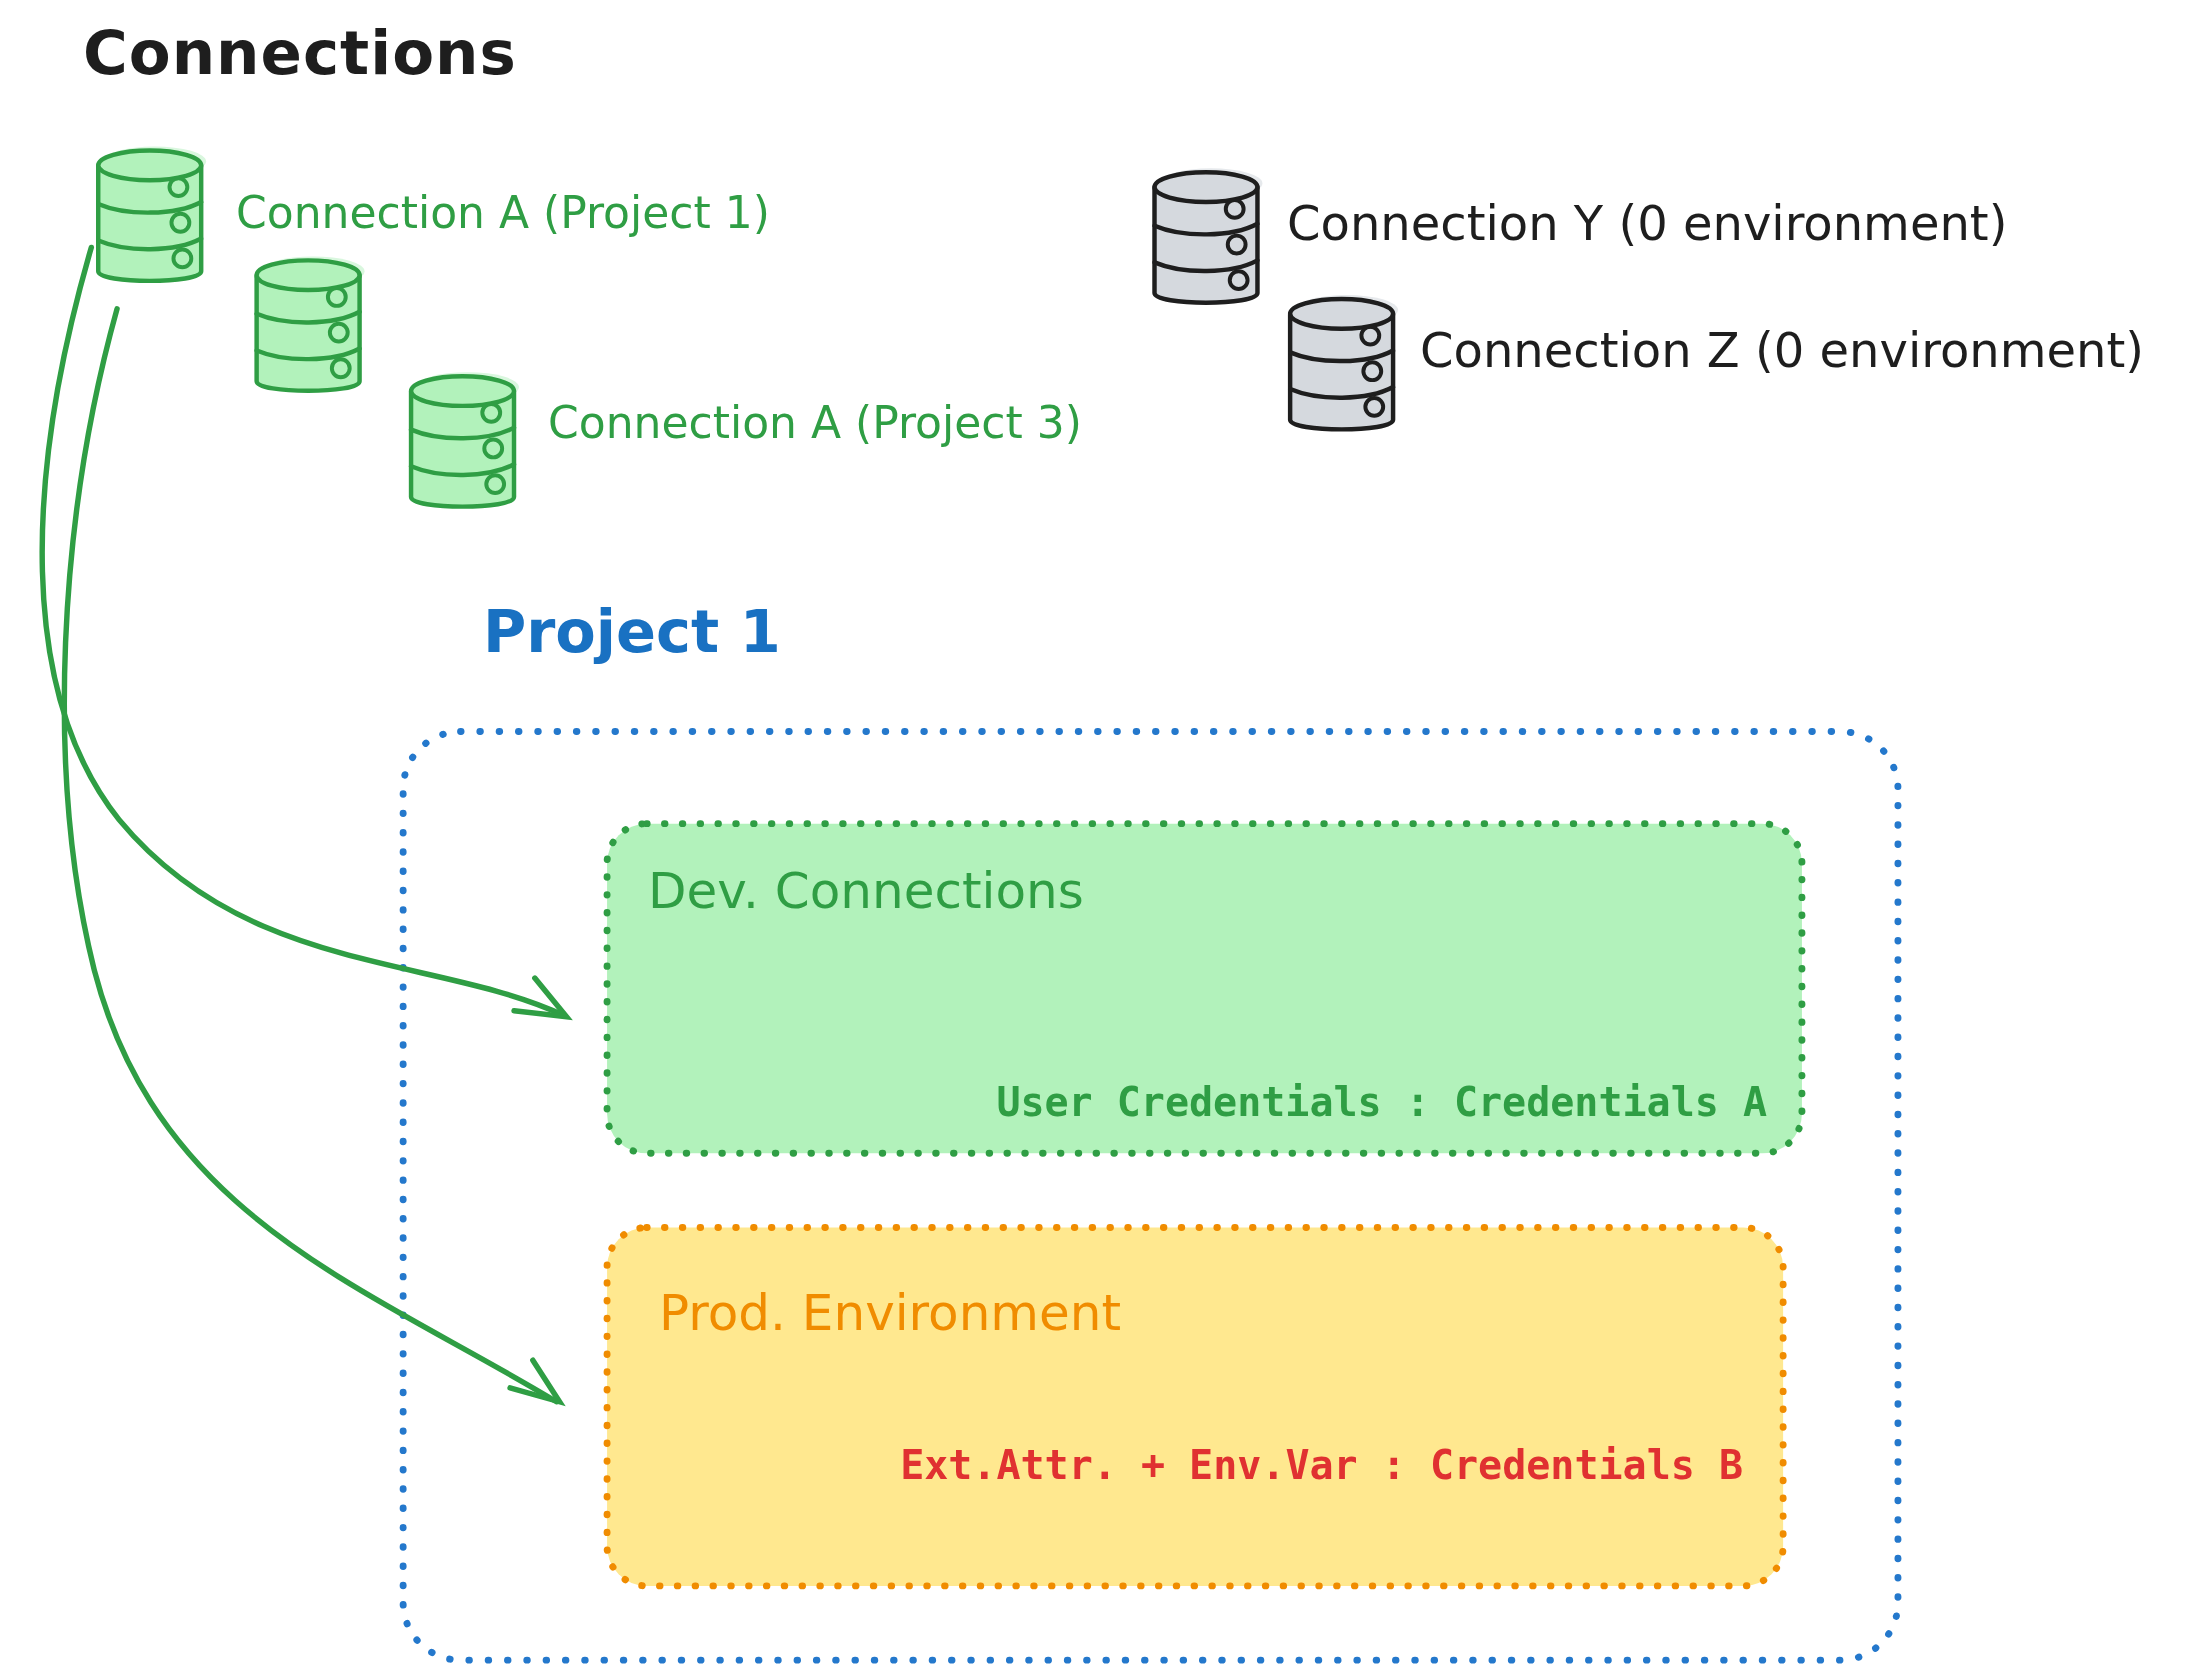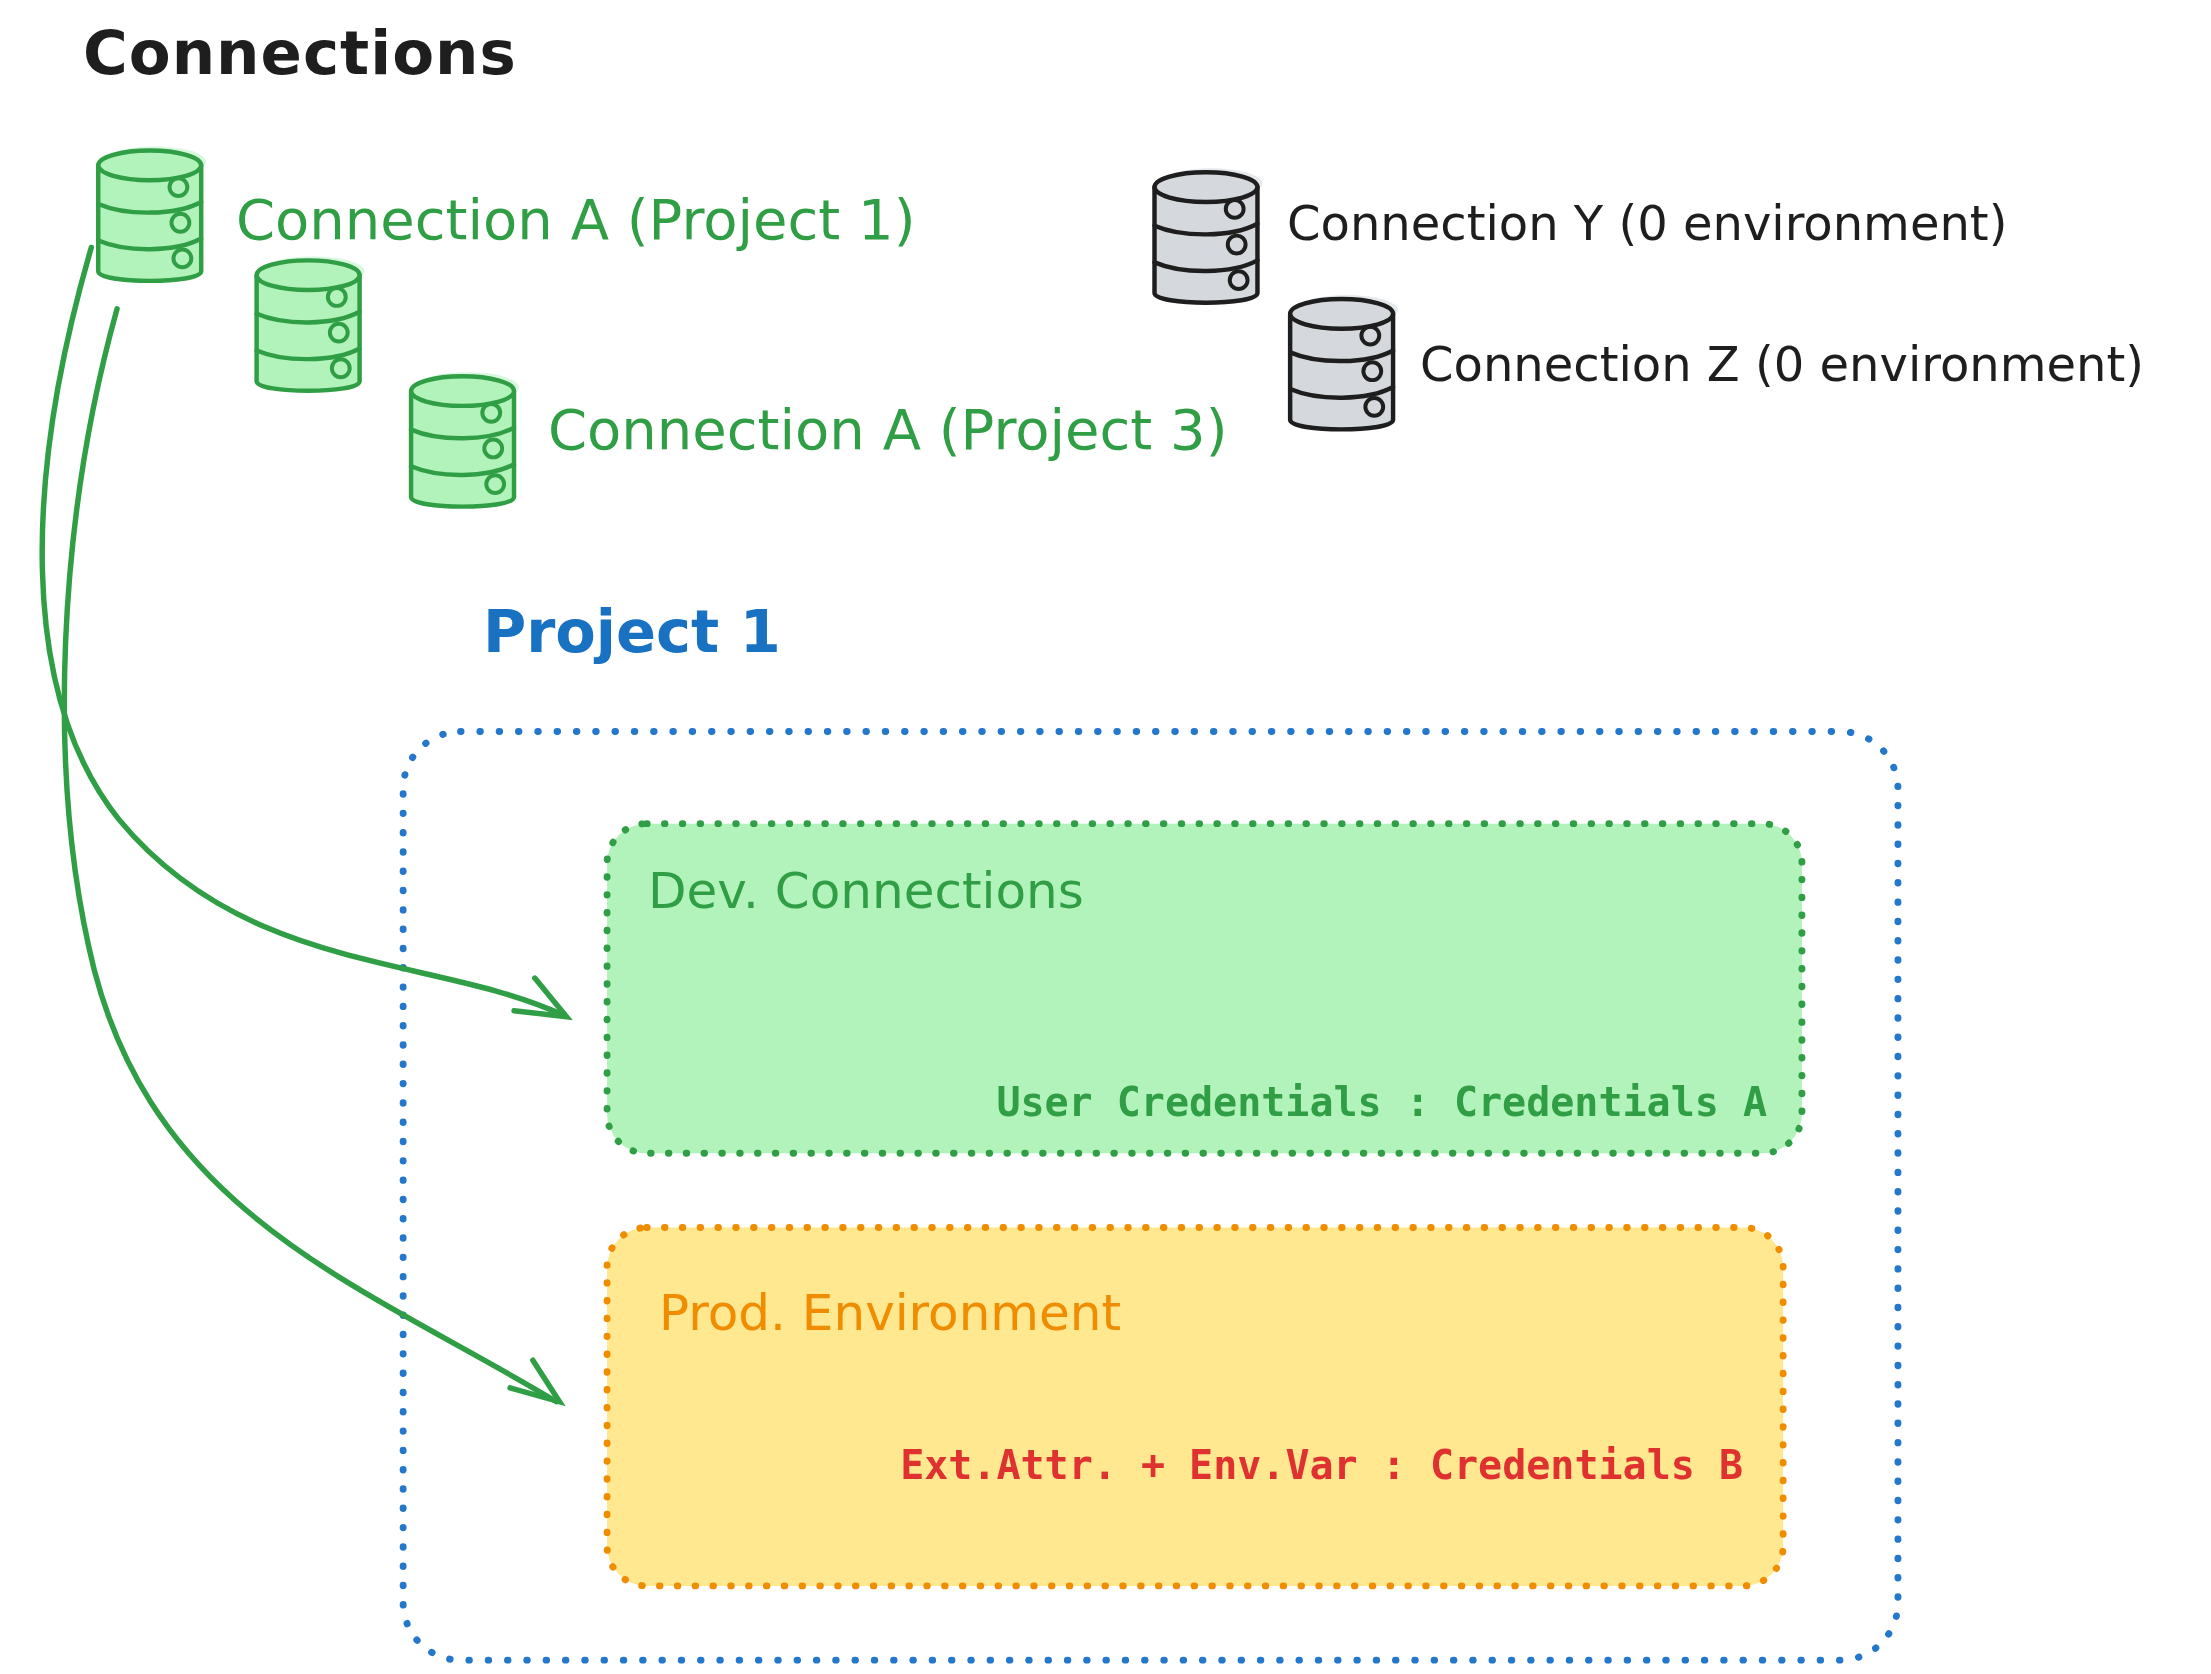--- a/index.html
+++ b/index.html
@@ -9,27 +9,27 @@
     overflow:hidden;
     background:#ffffff;
     font-family:"DejaVu Sans",sans-serif;
     border-radius:17px;
   }
   .stage svg{position:absolute;left:0;top:0;}
   .txt{position:absolute;white-space:nowrap;line-height:1.15;}
   .hand{font-family:"DejaVu Sans",sans-serif;}
   .mono{font-family:"DejaVu Sans Mono",monospace;font-weight:700;}
   .page-title{left:83px;top:18px;font-size:61px;font-weight:700;letter-spacing:1px;color:var(--c-ink);}
-  .lbl-green{font-size:56px;color:var(--c-green);}
+  .lbl-green{font-size:44px;color:var(--c-green);}
   .lbl-ink{font-size:48px;color:var(--c-ink);}
   .lbl-a1{left:236px;top:188px;}
   .lbl-a2{left:394px;top:293px;}
   .lbl-a3{left:548px;top:398px;}
   .lbl-y{left:1287px;top:196px;}
-  .lbl-z{left:1420px;top:337px;}
+  .lbl-z{left:1420px;top:323px;}
   .project-title{left:483px;top:598px;font-size:59px;font-weight:700;color:var(--c-blue-text);}
   .dev-title{left:648px;top:863px;font-size:50px;color:var(--c-green);}
   .prod-title{left:659px;top:1285px;font-size:50px;color:var(--c-orange);}
   .dev-cred{right:445px;top:1079px;font-size:40px;color:var(--c-green);text-align:right;}
   .prod-creds{right:469px;top:1439px;font-size:40px;color:var(--c-red);text-align:right;line-height:52px;}
 </style>
 </head>
 <body>
 
 <div class="stage">

